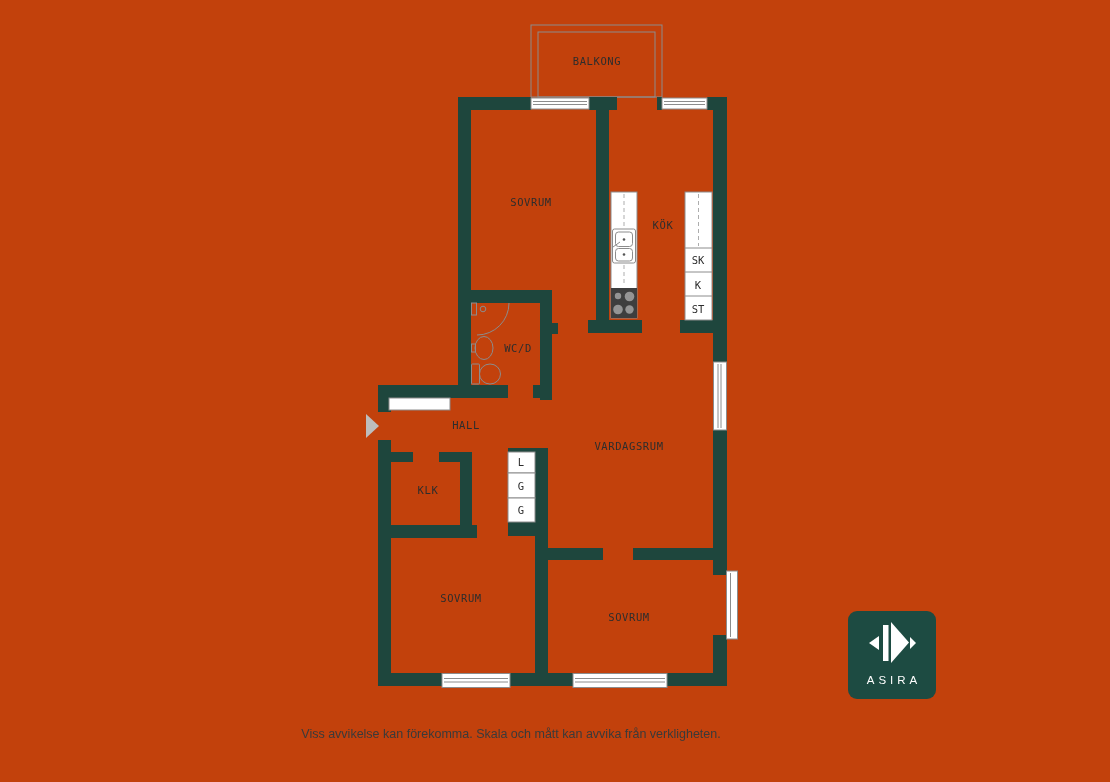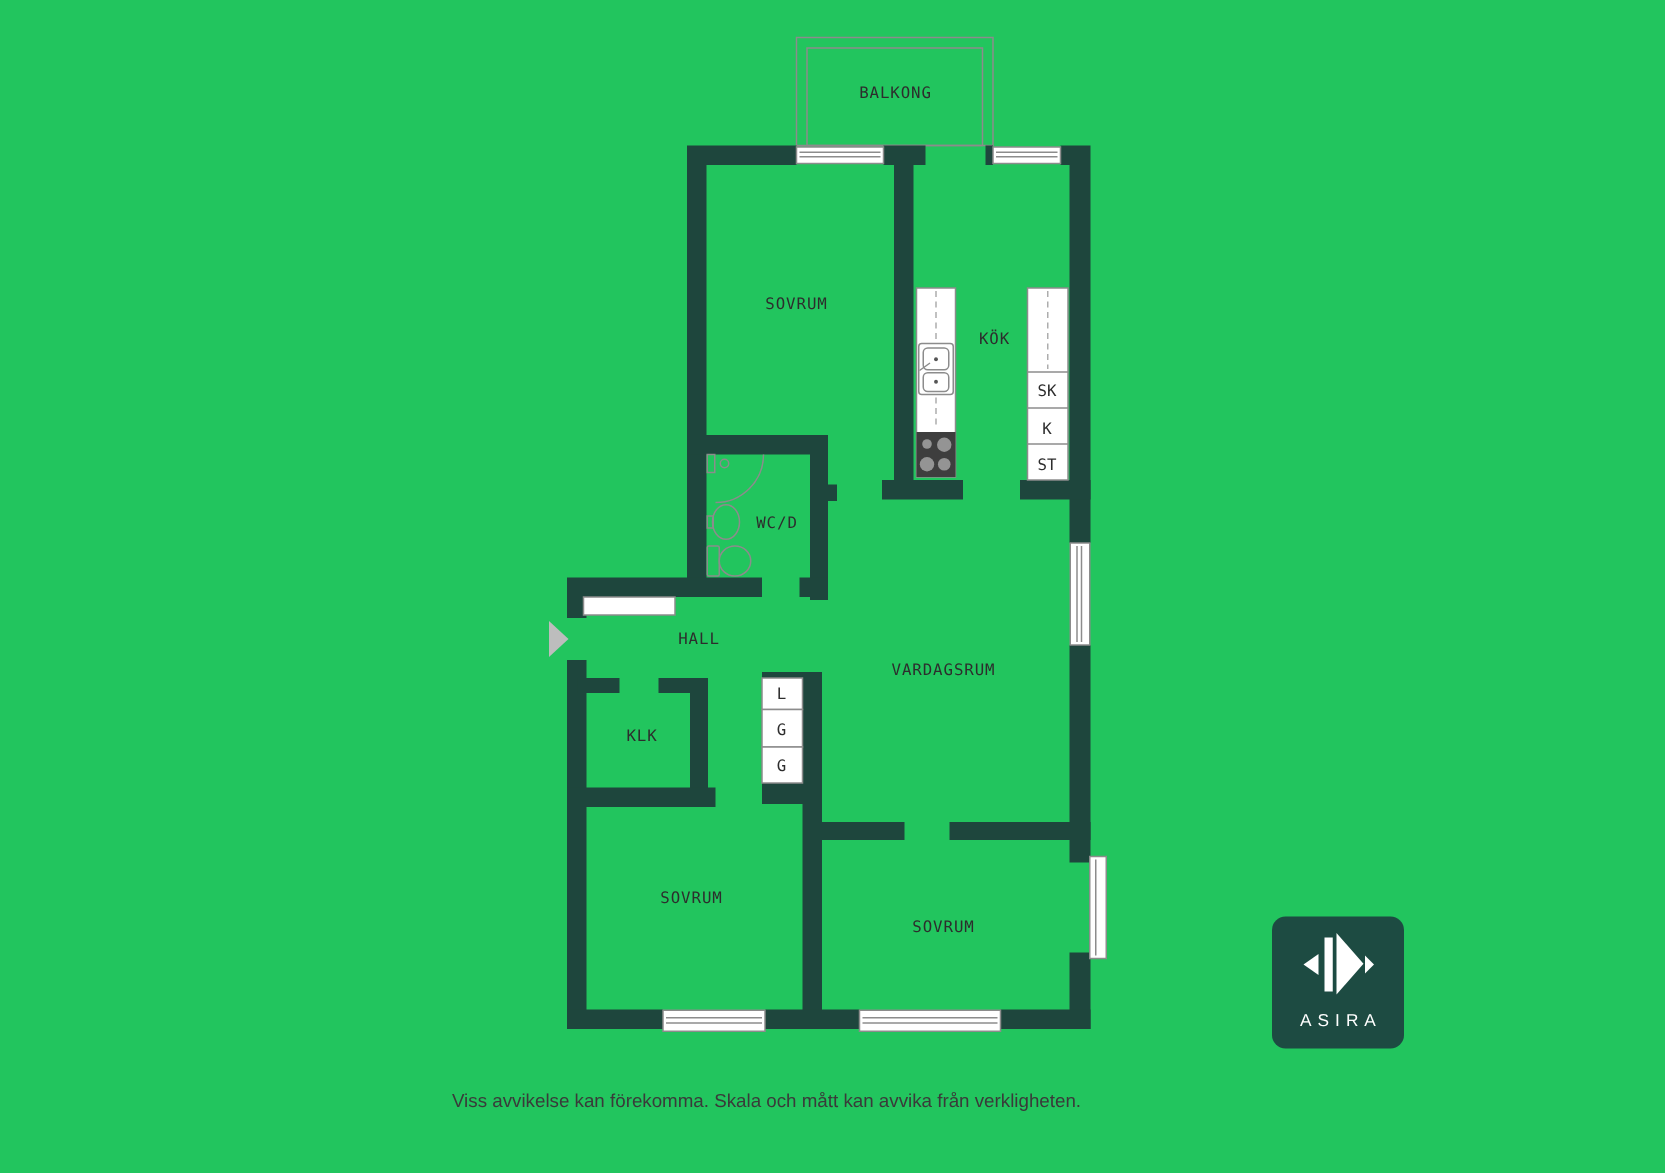--- a/index.html
+++ b/index.html
@@ -1,16 +1,16 @@
 <!DOCTYPE html>
 <html style="--wall: #1E463D; --logo_bg: #1D4B42; --line: #8C8C8C; --line_light: #ADADAD; --text: #2D2D2D; --footer_text: #3A3A3A; --stove: #3E3E3E; --burner: #949494; --arrow: #BDBDBD;"><head>
 <meta charset="utf-8">
 <style>
   html,body{margin:0;padding:0;background:#ffffff;}
-  .canvas{position:relative;width:1110px;height:782px;background:#22c55e;overflow:hidden;
+  .canvas{position:relative;width:1110px;height:782px;background:#c2410c;overflow:hidden;
           font-family:"Liberation Sans",sans-serif;}
   svg{position:absolute;left:0;top:0;}
   .wall{fill:var(--wall,#1E463D);}
   .thin{stroke:var(--line,#8C8C8C);fill:none;stroke-width:1;}
   .whitebox{fill:#ffffff;stroke:var(--line,#8C8C8C);stroke-width:1;}
   .dash{stroke:var(--line_light,#ADADAD);stroke-width:1;stroke-dasharray:4 3;fill:none;}
   .room-label{font-family:"DejaVu Sans Mono",monospace;font-size:10.5px;letter-spacing:0.6px;
               fill:var(--text,#2D2D2D);text-anchor:middle;}
   .cell-label{font-family:"DejaVu Sans Mono",monospace;font-size:10.5px;
               fill:var(--text,#2D2D2D);text-anchor:middle;}

